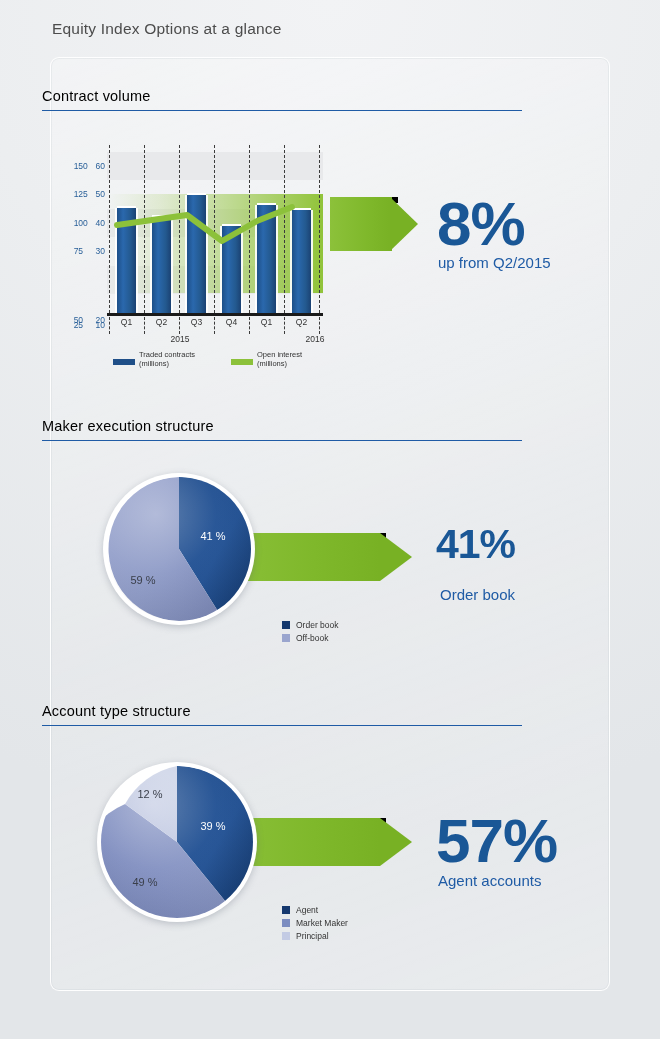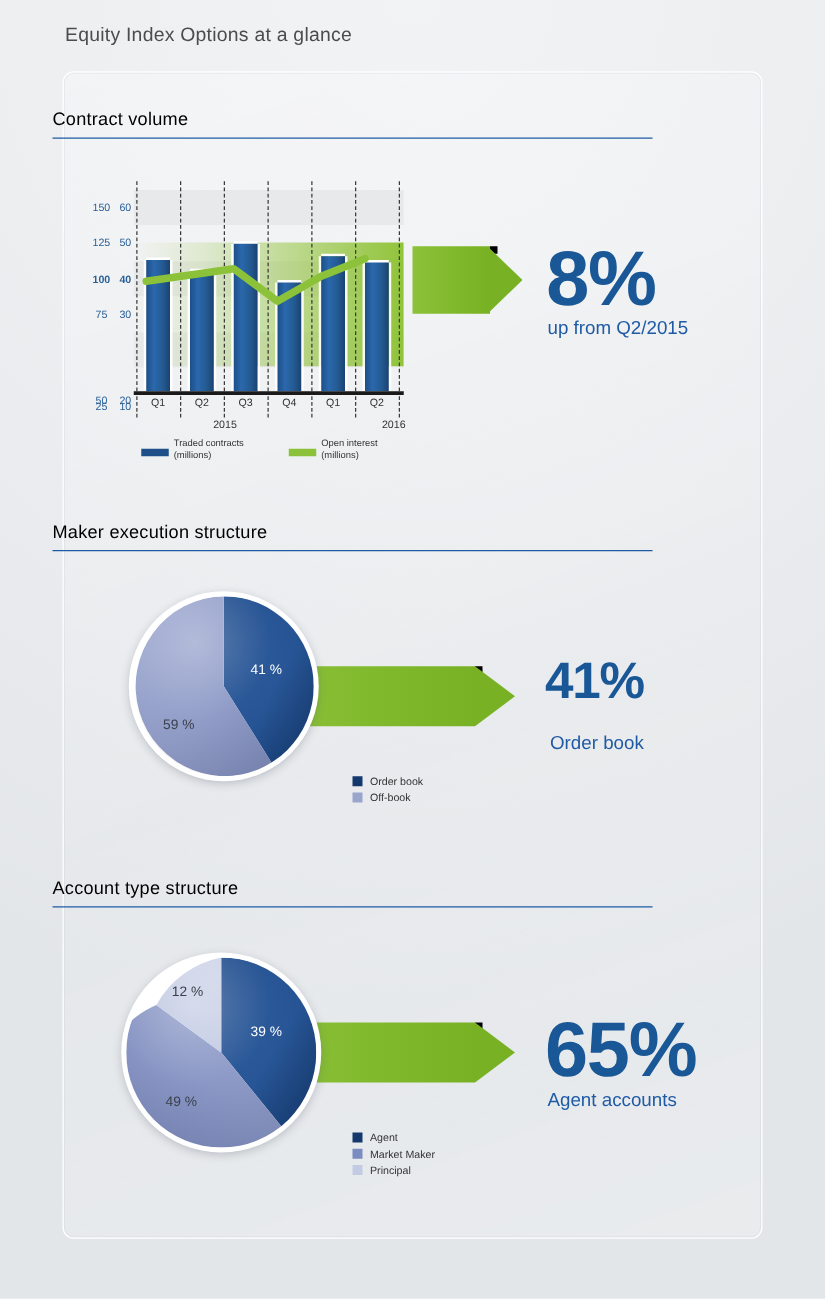--- a/index.html
+++ b/index.html
@@ -49,21 +49,21 @@
   .bar{
     position:absolute; bottom:0; width:19px;
     background:linear-gradient(90deg,#1d4f88 0%,#2a68ad 32%,#23598f 72%,#1b4273 100%);
     box-shadow:0 -2px 0 0 #ffffff, 2px 0 0 0 rgba(255,255,255,.9), -2px 0 0 0 rgba(255,255,255,.9);
   }
   #axis-labels{position:absolute; left:0; top:0; width:34px; height:168px;}
   .ylab{
     position:absolute; right:2px; font-size:8.5px; color:#2a6099;
     white-space:nowrap; transform:translateY(-50%);
   }
-  .ylab .l{display:inline-block; width:15px; text-align:center;}
+  .ylab .l{display:inline-block; width:15px; text-align:left;}
   .ylab .r{display:inline-block; width:14px; text-align:right;}
   #baseline{position:absolute; left:34px; top:168px; width:216px; height:2.6px; background:#1a1a1a;}
   #qrow{position:absolute; left:34px; top:172px; width:216px; height:16px;}
   .qlab{position:absolute; top:0; font-size:8.5px; color:#333; text-align:center; width:30px;}
   .qtick{position:absolute; top:0; height:17px; border-left:1.4px dashed #3b3b3b;}
   .yearlab{position:absolute; font-size:8.5px; color:#333; text-align:center; width:60px;}
   #bar-legend{position:absolute; left:40px; top:205px; width:215px; font-size:7.5px; color:#333;}
   .blg{position:absolute; top:0;}
   .swatch{display:inline-block; width:22px; height:6px; vertical-align:1px; margin-right:4px;}
   .blg-txt{display:inline-block; line-height:1.25;}
@@ -111,21 +111,21 @@
 <div class="section" style="top:88px;">
   <div class="sec-title">Contract volume</div>
   <div class="sec-rule"></div>
 </div>
 
 <div id="bar-wrap">
 
   <div id="axis-labels">
     <div class="ylab" style="top:21px;"><span class="l">150</span> <span class="r">60</span></div>
     <div class="ylab" style="top:49.4px;"><span class="l">125</span> <span class="r">50</span></div>
-    <div class="ylab" style="top:77.8px;font-weight:bold;"><span class="l">100</span> <span class="r">40</span></div>
+    <div class="ylab" style="top:77.8px;"><span class="l">100</span> <span class="r">40</span></div>
     <div class="ylab" style="top:106.2px;"><span class="l">75</span> <span class="r">30</span></div>
     <div class="ylab" style="top:134.6px;margin-top:40px;"><span class="l">50</span> <span class="r">20</span></div>
     <div class="ylab" style="top:180px;margin-left:36px;"><span class="l">25</span> <span class="r">10</span></div>
   </div>
 
   <div id="bar-plot">
     <div class="bandzone">
       <div class="band" style="top:7px;height:28.4px;"></div>
       <div class="band" style="top:63.8px;height:28.4px;"></div>
       <div class="band" style="top:120.6px;height:28.4px;"></div>
@@ -291,14 +291,14 @@
   <div class="row">
     <span class="sw" style="background:#7b8cc0;"></span>
     <span>Market Maker</span>
   </div>
   <div class="row">
     <span class="sw" style="background:#c3cbe4;"></span>
     <span>Principal</span>
   </div>
 </div>
 
-<div class="big-pct" style="left:436px;top:810px;font-size:62px;">65%</div>
+<div class="big-pct" style="left:436px;top:810px;font-size:62px;">57%</div>
 <div class="big-sub" style="left:438px;top:872px;">Agent accounts</div>
 
 </body></html>

